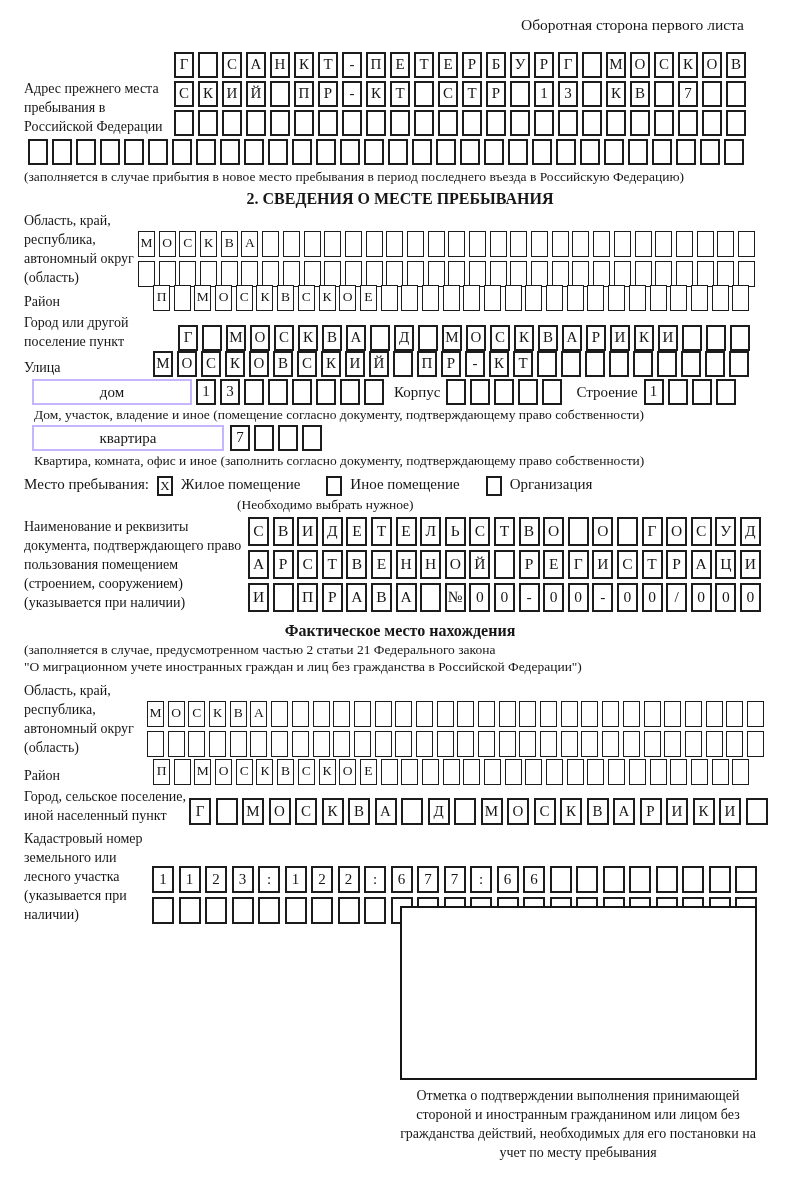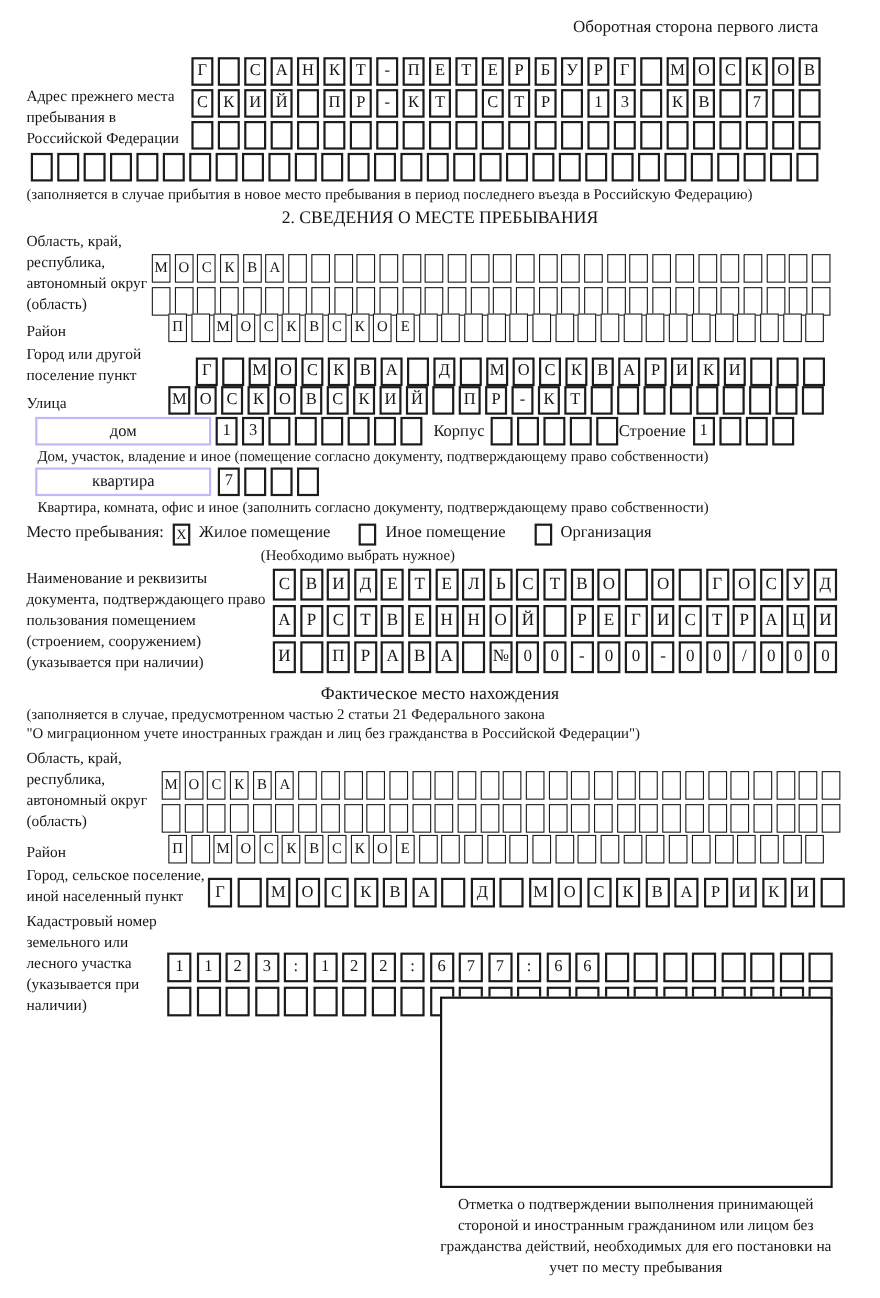--- a/index.html
+++ b/index.html
@@ -18,21 +18,21 @@
         font-family:"Liberation Serif",serif;overflow:hidden}
   .v1 .cell{width:20px;height:26px;font-size:15px;line-height:21px}
   .v2{column-gap:3.7px}
   .v2 .cell{width:17px;height:26px;border-width:1.8px;font-size:13.5px;line-height:21px}
   .v3{column-gap:3.6px}
   .v3 .cell{width:21px;height:29px;font-size:15.5px;line-height:24px}
   .v4{column-gap:4.5px}
   .v4 .cell{width:22px;height:27px;font-size:15px;line-height:22px}
   .note{font-size:13.5px;line-height:17px}
   .center{}
-  .sec-title{font-size:16px;font-weight:normal;text-align:center;line-height:21px}
+  .sec-title{font-size:16px;font-weight:bold;text-align:center;line-height:21px}
   .wbox{flex:none;border:2px solid #c4b5fd;height:26px;font-size:15px;line-height:22px;text-align:center}
   .inlbl{flex:none;font-size:15px;line-height:26px}
   .chk{flex:none;width:16px;height:20px;border:2px solid #1c1c1c;font-size:13px;line-height:16px;
        text-align:center;margin-top:2px}
   .opt{flex:none;font-size:15px;line-height:24px;margin:0 26px 0 8px}
   .stay-lbl{flex:none;font-size:15px;line-height:24px;margin-right:8px}
   .stamp-box{position:absolute;left:400px;top:906px;width:357px;height:174px;border:2px solid #161616;background:#fff}
   .stamp-caption{position:absolute;left:393px;top:1086px;width:370px;font-size:14px;line-height:19px;text-align:center}
   
   .b1{margin-top:52px}
@@ -50,23 +50,23 @@
   .stay-note{margin-left:213px}
   .m-doc{margin-top:4px}
   .t3{margin-top:8px}
   .m-region3{margin-top:6px}
   .m-district3{margin-top:2px}
   .m-city3{margin-top:2px}
   .m-cad{margin-top:4px}
   .ml4{margin-left:4px}.ml6{margin-left:6px}.ml7{margin-left:7px}.ml8{margin-left:8px}
   .ml11{margin-left:11px}.ml15{margin-left:15px}.ml2{margin-left:2px}
   .dombox{width:160px;margin-left:8px}
-  .kvbox{width:160px;margin-left:8px}
+  .kvbox{width:192px;margin-left:8px}
   .gap10{margin-left:10px;margin-right:6px}
-  .gap14{margin-right:6px}
+  .gap14{margin-left:14px;margin-right:6px}
 </style>
 </head>
 <body>
 
 <div class="page">
   <div class="hdr">Оборотная сторона первого листа</div>
 
   <div class="content">
 
     <div class="frow b1">

